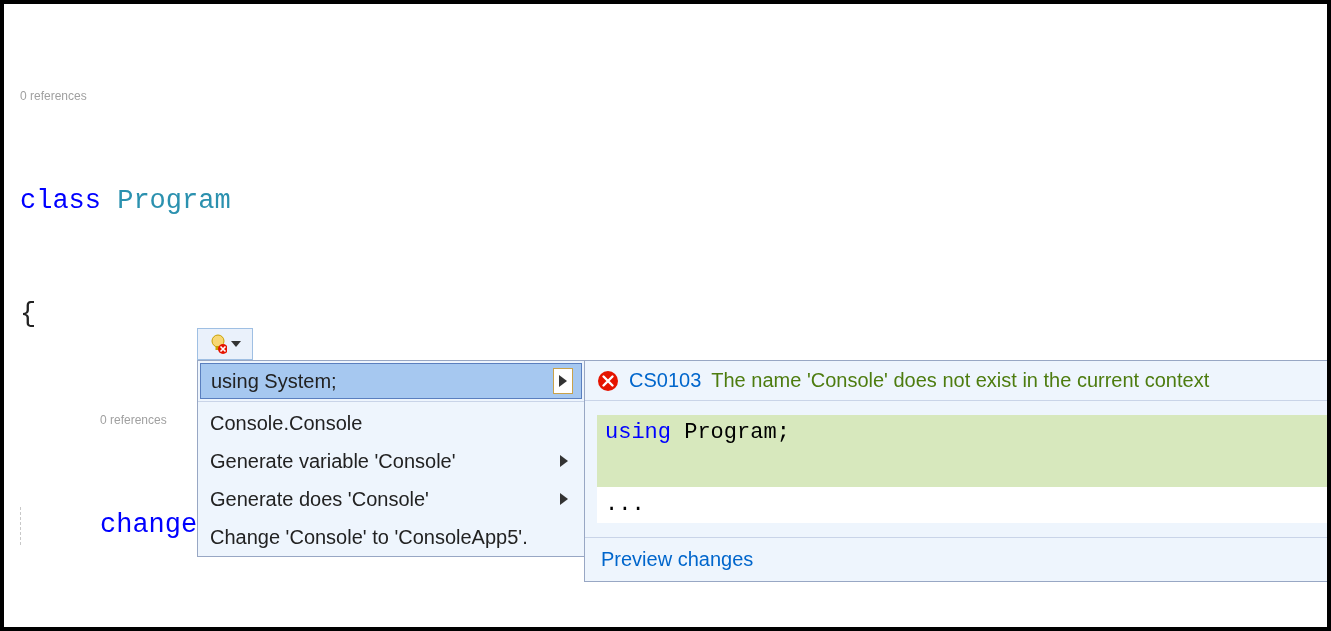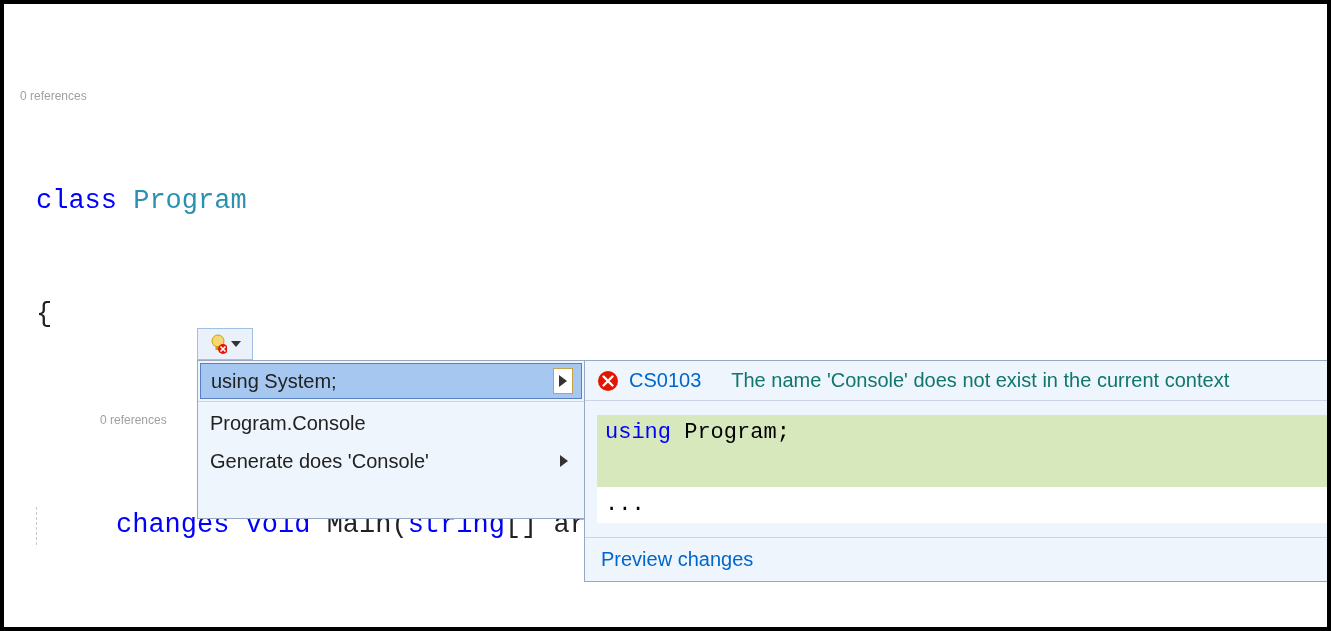--- a/index.html
+++ b/index.html
@@ -29,21 +29,21 @@
   }
   .codelens {
     color: #a0a0a0;
     font-family: "Segoe UI", Arial, sans-serif;
     font-size: 12px;
     font-weight: 400;
     line-height: 1.8;
   }
   .kw { color: #0000ff; }
   .type { color: #2b91af; }
-  .line { display: block; height: 38px; position: relative; margin-left: 16px; }
+  .line { display: block; height: 38px; position: relative; }
   .line .gutter-guide {
     position: absolute;
     left: 0;
     top: 0;
     bottom: 0;
     border-left: 1.5px dashed #c8c8c8;
   }
   .indent1 { padding-left: 80px; }
   .codelens-block { padding-left: 0; }
   .codelens-indent1 { padding-left: 80px; }
@@ -125,21 +125,21 @@
   }
   .preview-header {
     display: flex;
     align-items: center;
     gap: 10px;
     padding: 8px 12px;
     border-bottom: 1px solid #c9d4e8;
     font-size: 20px;
   }
   .preview-header .err-code { color: #0066cc; }
-  .preview-header .err-msg { color: #0f766e; margin-left: 20px; }
+  .preview-header .err-msg { color: #4d7c0f; }
   .preview-code {
     background: #fff;
     margin: 14px 12px 0 12px;
     font-family: Consolas, "Courier New", monospace;
     font-size: 22px;
     line-height: 1.45;
   }
   .pc-line { padding: 2px 8px; white-space: pre; }
   .pc-added { background: #d7e8bd; }
   .preview-footer {
@@ -200,30 +200,37 @@
 
   <div class="quickfix">
     <div class="qf-item selected">
       <span>using System;</span>
       <span class="qf-sub">
           <span class="triangle-right"></span>
         </span>
     </div>
     <div class="qf-separator"></div>
     <div class="qf-item">
-      <span>Program.Console</span>
+      <span>Console.Console</span>
       <span class="qf-sub"></span>
+    </div>
+    <div class="qf-item">
+      <span>Generate variable 'Console'</span>
+      <span class="qf-sub">
+          <span class="triangle-right"></span>
+        </span>
     </div>
     <div class="qf-item">
       <span>Generate does 'Console'</span>
       <span class="qf-sub">
           <span class="triangle-right"></span>
         </span>
     </div>
     <div class="qf-item">
+      <span>Change 'Console' to 'ConsoleApp5'.</span>
       <span class="qf-sub"></span>
     </div>
   </div>
 
   <div class="preview">
     <div class="preview-header">
       <svg class="err-icon" viewBox="0 0 22 22">
         <circle cx="11" cy="11" r="10" fill="#e51400"></circle>
         <path d="M6.5 6.5 L15.5 15.5 M15.5 6.5 L6.5 15.5" stroke="#fff" stroke-width="2.4" stroke-linecap="round"></path>
       </svg>

